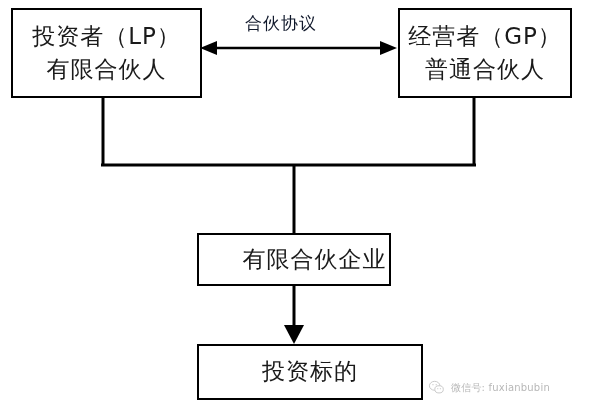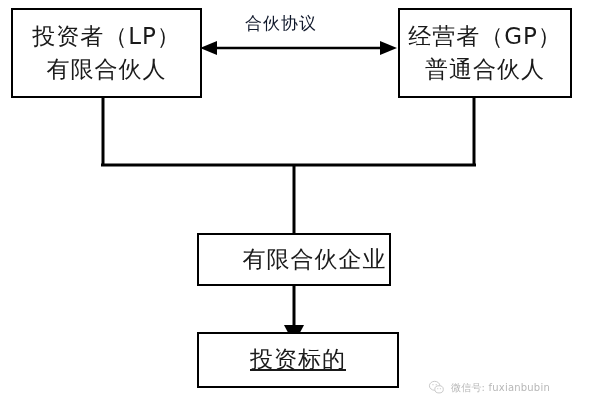--- a/index.html
+++ b/index.html
@@ -49,24 +49,23 @@
   }
   #node-lpe {
     left: 197px;
     top: 233px;
     width: 194px;
     height: 53px;
     padding-left: 41px;
   }
   #node-target {
     left: 197px;
-    top: 332px;
-    width: 202px;
+    top: 344px;
+    width: 226px;
     height: 56px;
-    text-decoration: underline;
   }
   .edge-label {
     position: absolute;
     color: #0f172a;
     font-size: 17px;
     letter-spacing: 1px;
     white-space: nowrap;
   }
   #label-agreement {
     left: 245px;

